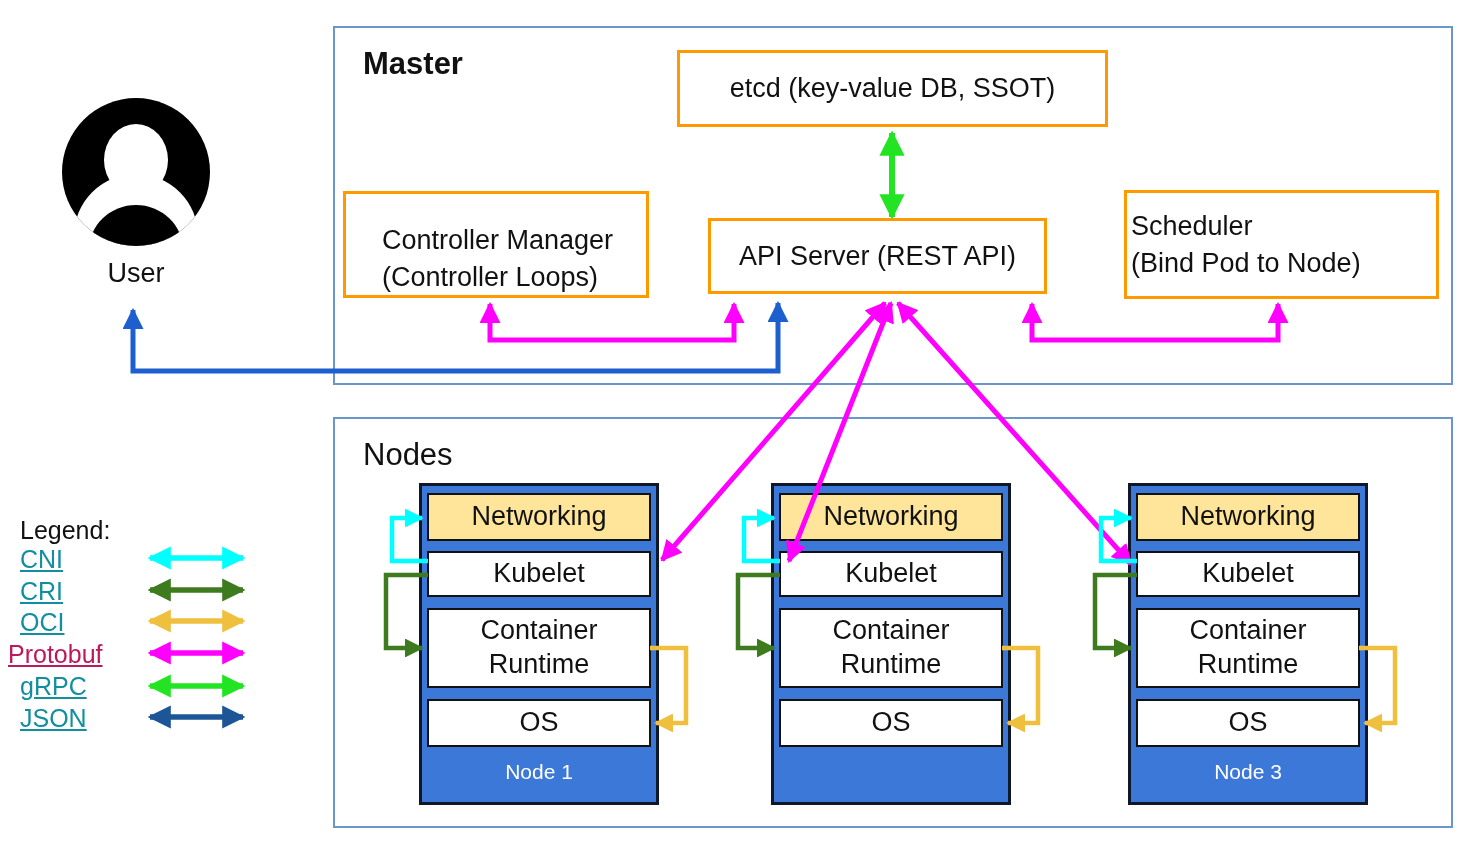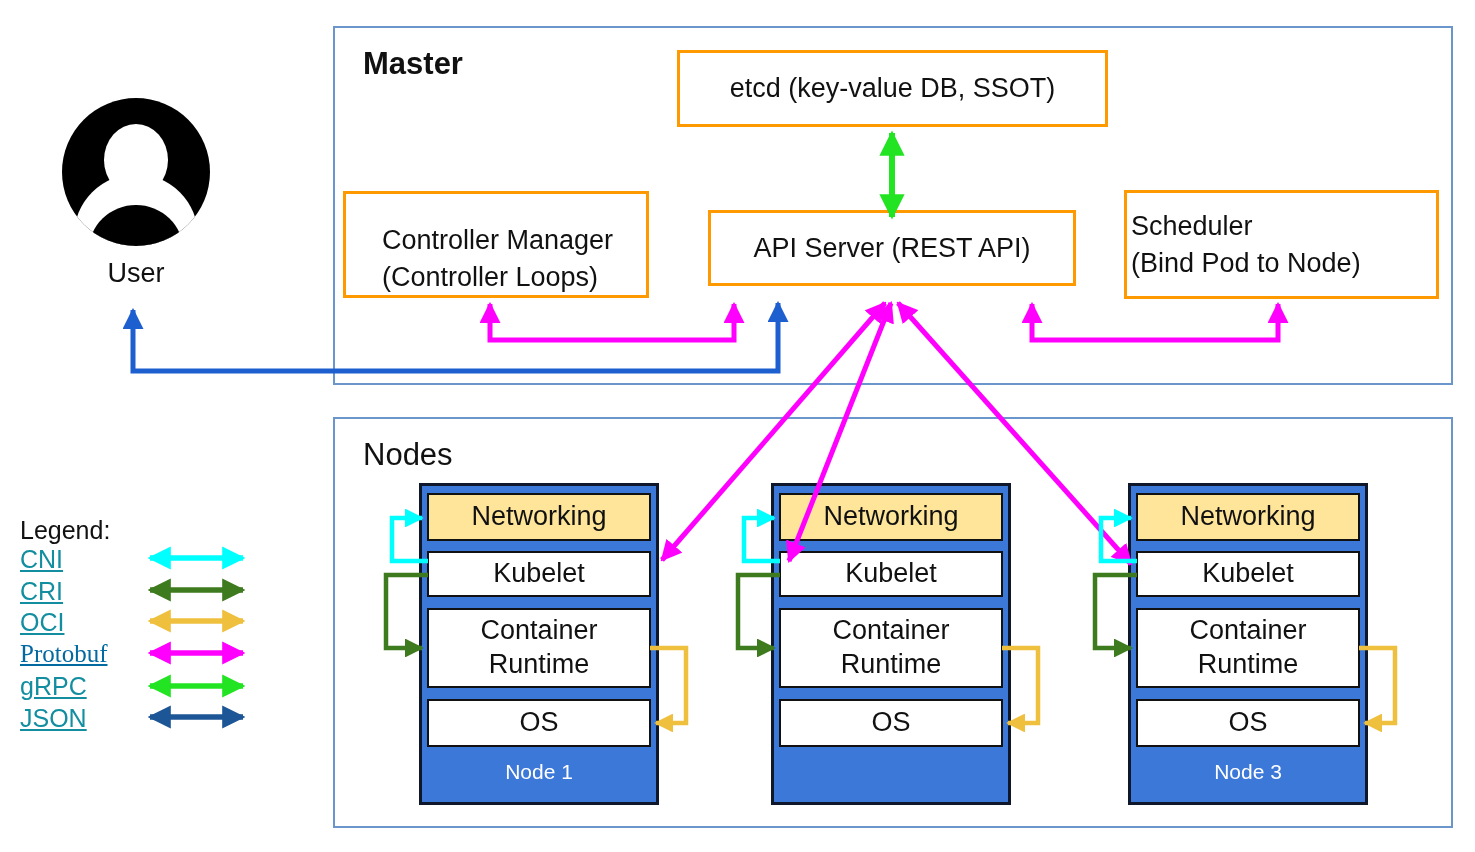--- a/index.html
+++ b/index.html
@@ -32,21 +32,21 @@
 
   <div class="abs obox center" style="left:677px;top:50px;width:431px;height:77px;">
     <div class="line">etcd (key-value DB, SSOT)</div>
   </div>
 
   <div class="abs obox" style="left:343px;top:191px;width:306px;height:107px;padding-left:36px;justify-content:flex-end;">
     <div class="line">Controller Manager</div>
     <div class="line">(Controller Loops)</div>
   </div>
 
-  <div class="abs obox center" style="left:708px;top:210px;width:368px;height:76px;">
+  <div class="abs obox center" style="left:708px;top:218px;width:339px;height:76px;">
     <div class="line">API Server (REST API)</div>
   </div>
 
   <div class="abs obox" style="left:1124px;top:190px;width:315px;height:109px;padding-left:4px;">
     <div class="line">Scheduler</div>
     <div class="line">(Bind Pod to Node)</div>
   </div>
 
   <div class="abs userlabel" style="left:76px;top:258px;width:120px;">User</div>
 
@@ -73,21 +73,21 @@
     <div class="layer" style="top:65px;height:46px;">Kubelet</div>
     <div class="layer" style="top:122px;height:80px;">Container Runtime</div>
     <div class="layer" style="top:213px;height:48px;">OS</div>
     <div class="nodelabel" style="top:274px;">Node 3</div>
   </div>
 
   <div class="abs legend-title" style="left:20px;top:516px;">Legend:</div>
   <div class="abs legend-link" style="left: 20px; top: 545px; color: rgb(18, 142, 160);">CNI</div>
   <div class="abs legend-link" style="left: 20px; top: 577px; color: rgb(18, 142, 160);">CRI</div>
   <div class="abs legend-link" style="left: 20px; top: 608px; color: rgb(18, 142, 160);">OCI</div>
-  <div class="abs legend-link" style="left: 20px; top: 640px; color: #0369a1; font-family: Liberation Serif, serif;">Protobuf</div>
+  <div class="abs legend-link" style="left: 8px; top: 640px; color: #be185d;">Protobuf</div>
   <div class="abs legend-link" style="left: 20px; top: 672px; color: rgb(18, 142, 160);">gRPC</div>
   <div class="abs legend-link" style="left: 20px; top: 704px; color: rgb(18, 142, 160);">JSON</div>
 
   <svg class="overlay" width="1475" height="852" viewBox="0 0 1475 852">
     <defs>
       <marker id="m-cni" viewBox="0 0 10 10" refX="9" refY="5" markerWidth="4.2" markerHeight="4.2" orient="auto-start-reverse">
         <path d="M0,0 L10,5 L0,10 Z" fill="#00FFFF"></path>
       </marker>
       <marker id="m-cri" viewBox="0 0 10 10" refX="9" refY="5" markerWidth="4.2" markerHeight="4.2" orient="auto-start-reverse">
         <path d="M0,0 L10,5 L0,10 Z" fill="#3E7A1E"></path>

